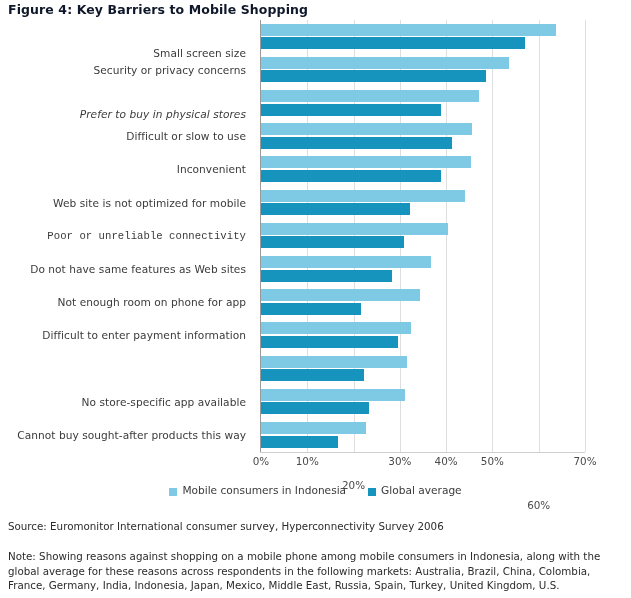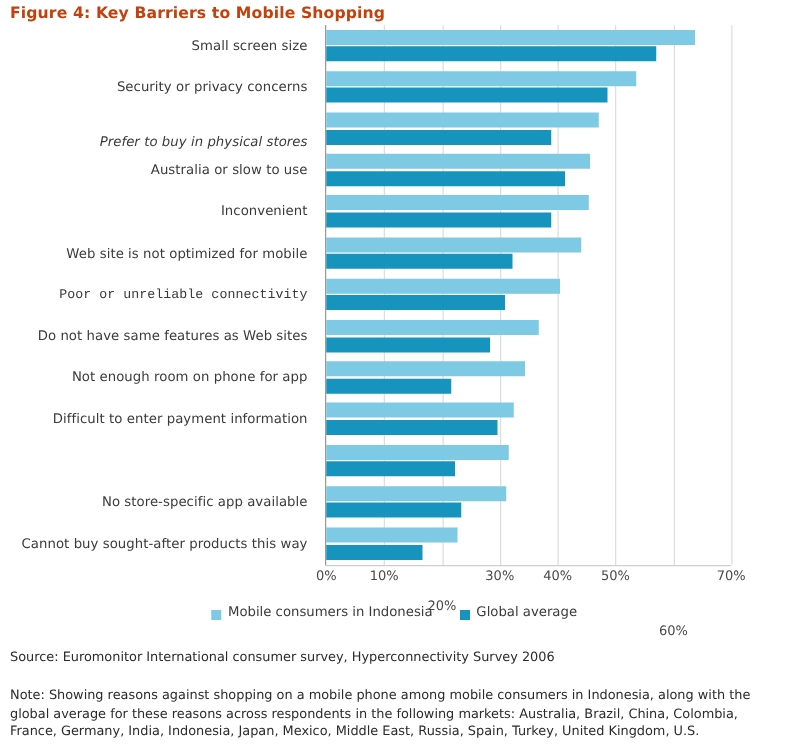--- a/index.html
+++ b/index.html
@@ -16,21 +16,21 @@
     overflow: hidden;
   }
 
   
   .fig-title {
     position: absolute;
     left: 8px;
     top: 2px;
     font-size: 12.5px;
     font-weight: 600;
-    color: #c2410c;
+    color: #0f172a;
     letter-spacing: 0.1px;
     white-space: nowrap;
   }
 
   
   .chart {
     position: absolute;
     left: 0;
     top: 20px;
     width: 631px;
@@ -177,31 +177,31 @@
   }
 </style>
 </head>
 <body>
 
 <div class="fig-title">Figure 4: Key Barriers to Mobile Shopping</div>
 
 <div class="chart">
 
   <div class="cat-col" id="cat-col">
-      <div class="cat-row" style="top: 0px;">
+      <div class="cat-row" style="top: 16px;">
         <span class="cat-label">Small screen size</span>
       </div>
       <div class="cat-row" style="top: 33.2px;">
         <span class="cat-label">Security or privacy concerns</span>
       </div>
       <div class="cat-row" style="top: 77px; font-style: italic;">
         <span class="cat-label">Prefer to buy in physical stores</span>
       </div>
       <div class="cat-row" style="top: 99.6px;">
-        <span class="cat-label">Australia or slow to use</span>
+        <span class="cat-label">Difficult or slow to use</span>
       </div>
       <div class="cat-row" style="top: 132.8px;">
         <span class="cat-label">Inconvenient</span>
       </div>
       <div class="cat-row" style="top: 166px;">
         <span class="cat-label">Web site is not optimized for mobile</span>
       </div>
       <div class="cat-row" style="top: 199.2px; font-family: Liberation Mono, monospace;">
         <span class="cat-label">Poor or unreliable connectivity</span>
       </div>

